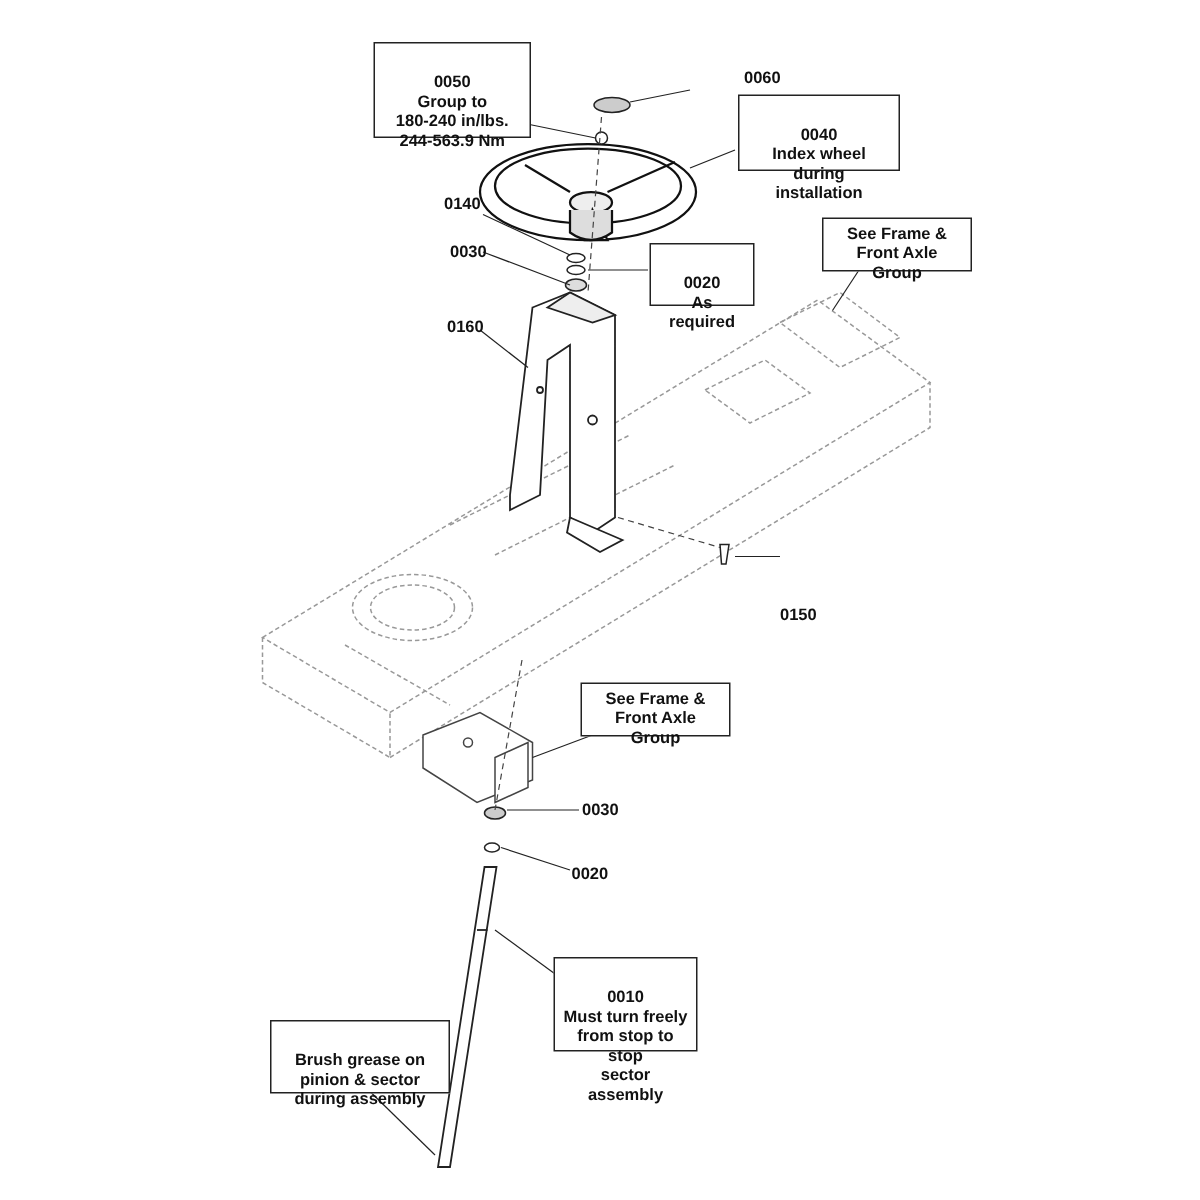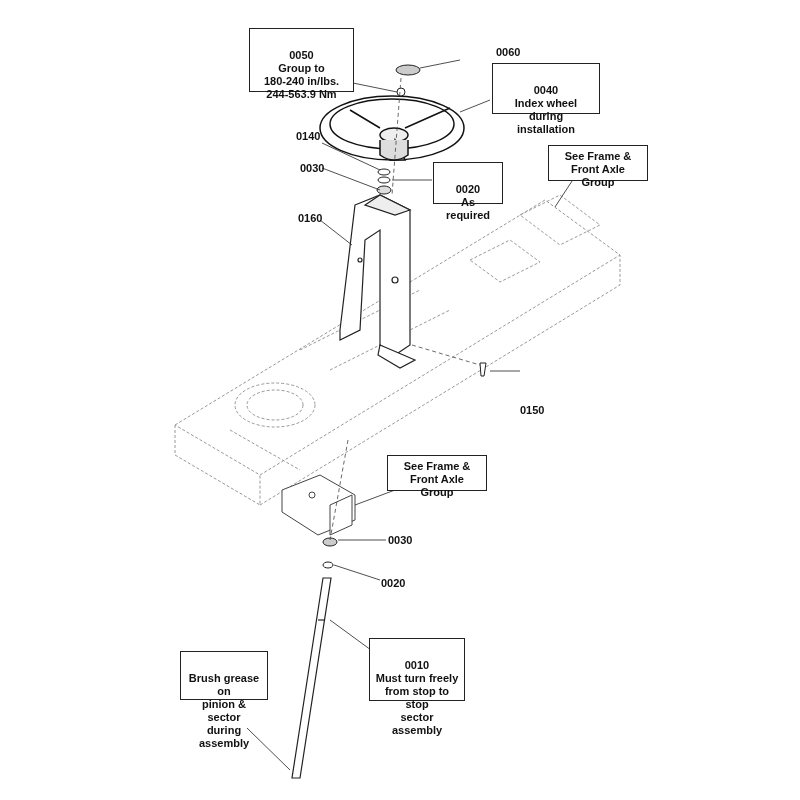--- a/index.html
+++ b/index.html
@@ -119,21 +119,21 @@
   <span class="pn">Front Axle Group</span>
 </div>
 
 <div class="box" style="left:369px;top:638px;width:96px;height:63px;">
   <span class="pn">0010</span>
   <span class="pn">Must turn freely</span>
   <span class="pn">from stop to stop</span>
   <span class="pn">sector assembly</span>
 </div>
 
-<div class="box" style="left:180px;top:651px;width:88px;height:49px;">
+<div class="box" style="left:180px;top:680px;width:120px;height:49px;">
   <span class="pn">Brush grease on</span>
   <span class="pn">pinion &amp; sector</span>
   <span class="pn">during assembly</span>
 </div>
 
 <span class="lbl" style="left:452px;top:46px;margin-left:44px;">0060</span>
 <span class="lbl" style="left:296px;top:130px;">0140</span>
 <span class="lbl" style="left:300px;top:162px;">0030</span>
 <span class="lbl" style="left:298px;top:212px;">0160</span>
 <span class="lbl" style="left:520px;top:365px;margin-top:39px;">0150</span>

